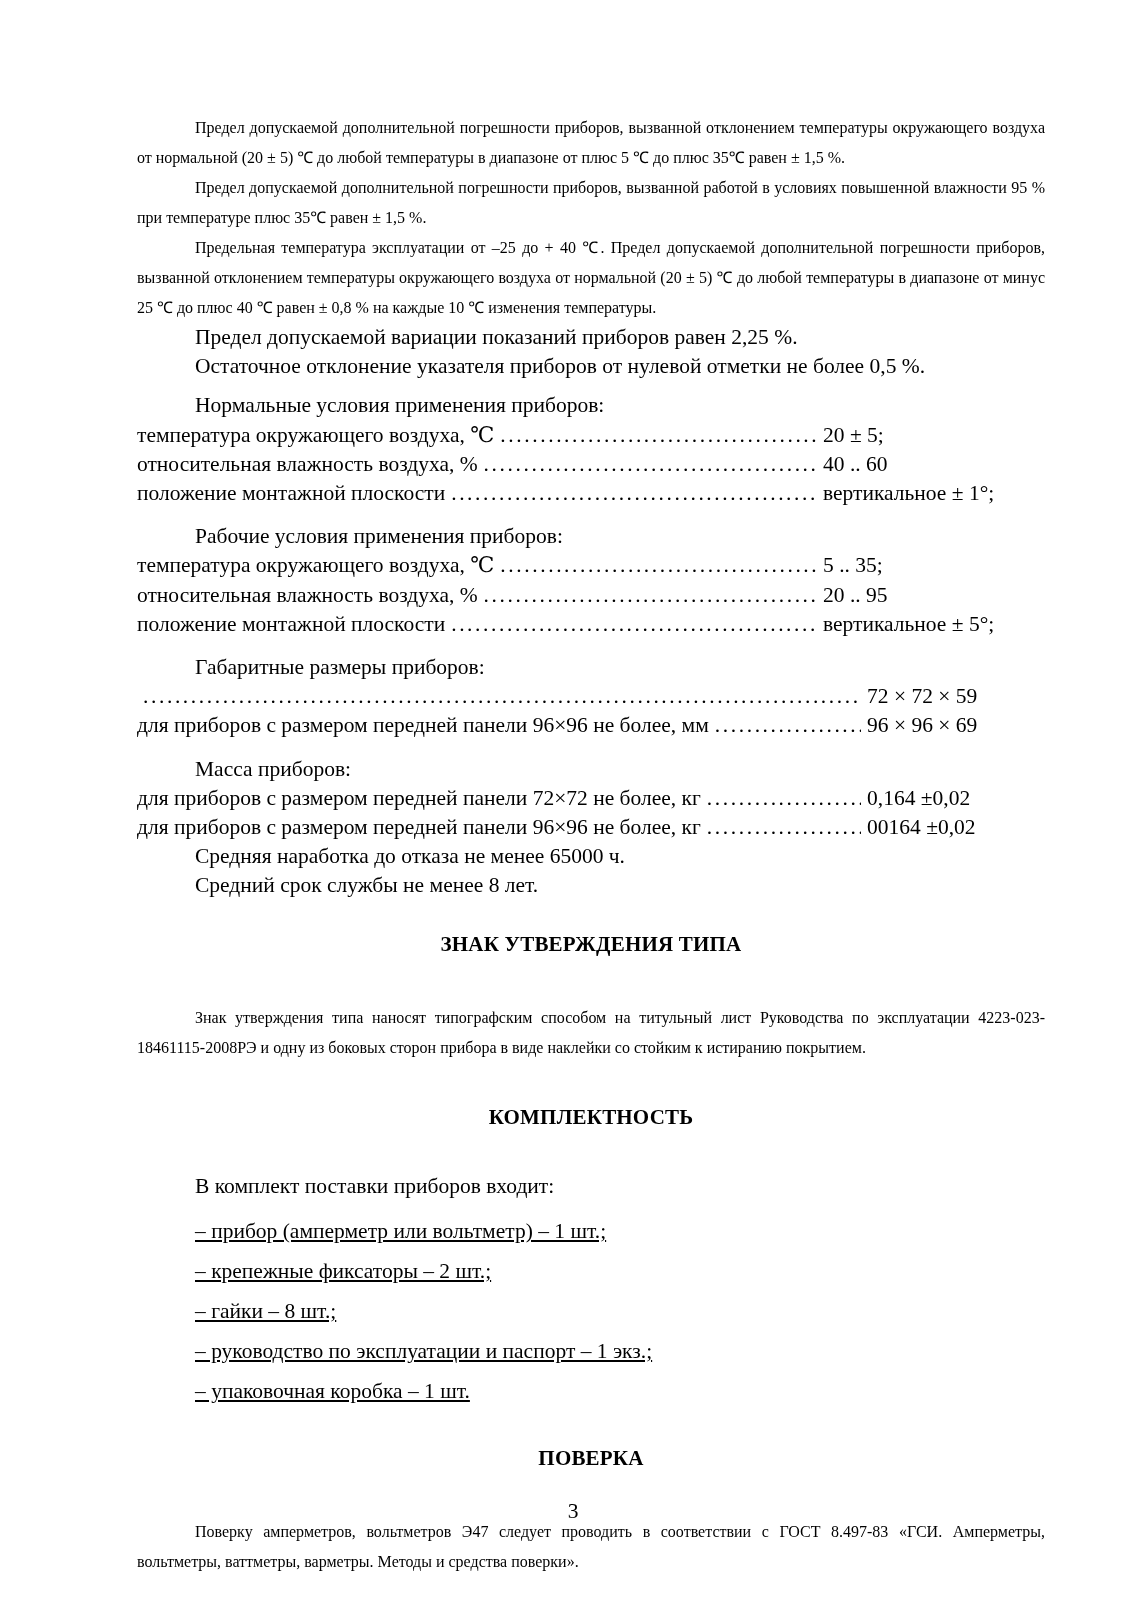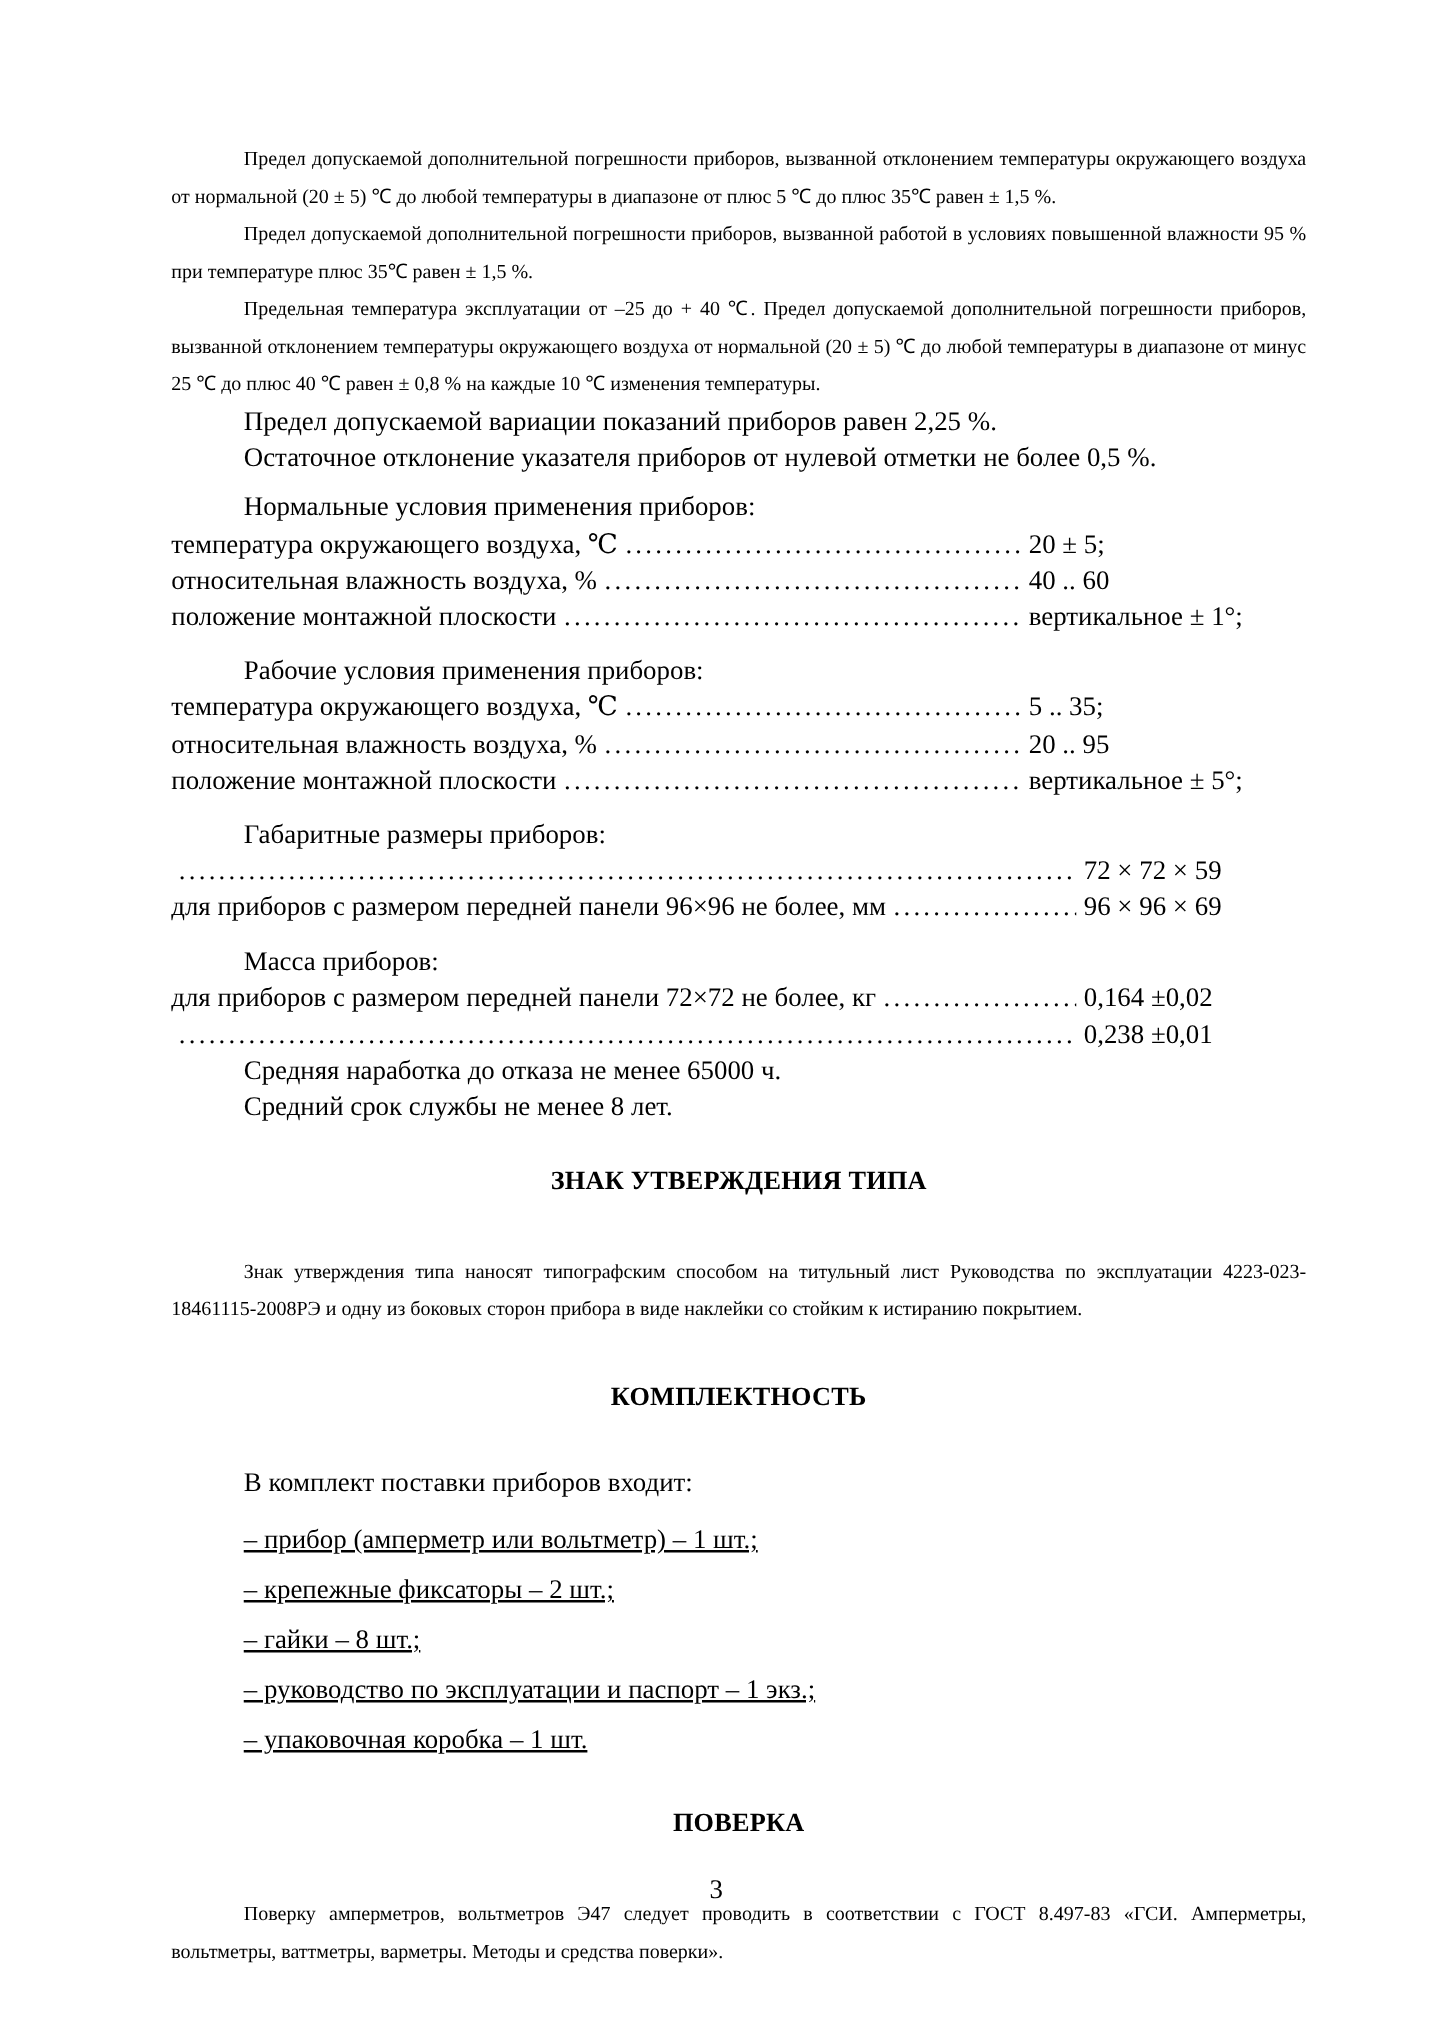--- a/index.html
+++ b/index.html
@@ -175,22 +175,23 @@
     <div class="sp-14"></div>
 
     <p class="indented">Масса приборов:</p>
 
     <div class="leader-row w-wide">
       <span class="lbl">для приборов с размером передней панели 72×72 не более, кг</span>
       <span class="dots">.............................................................................................................................................</span>
       <span class="val">0,164 ±0,02</span>
     </div>
     <div class="leader-row w-wide">
-      <span class="dots">.............................................................................................................................................</span>
-      <span class="val">0,238 ±0,01</span>
+      <span class="lbl">для приборов с размером передней панели 96×96 не более, кг</span>
+      <span class="dots">.............................................................................................................................................</span>
+      <span class="val">00164 ±0,02</span>
     </div>
 
     <p class="indented">Средняя наработка до отказа не менее 65000 ч.</p>
     <p class="indented">Средний срок службы не менее 8 лет.</p>
 
     <div class="sp-29"></div>
 
     <h2 class="section-heading">ЗНАК УТВЕРЖДЕНИЯ ТИПА</h2>
 
     <div class="sp-44"></div>

